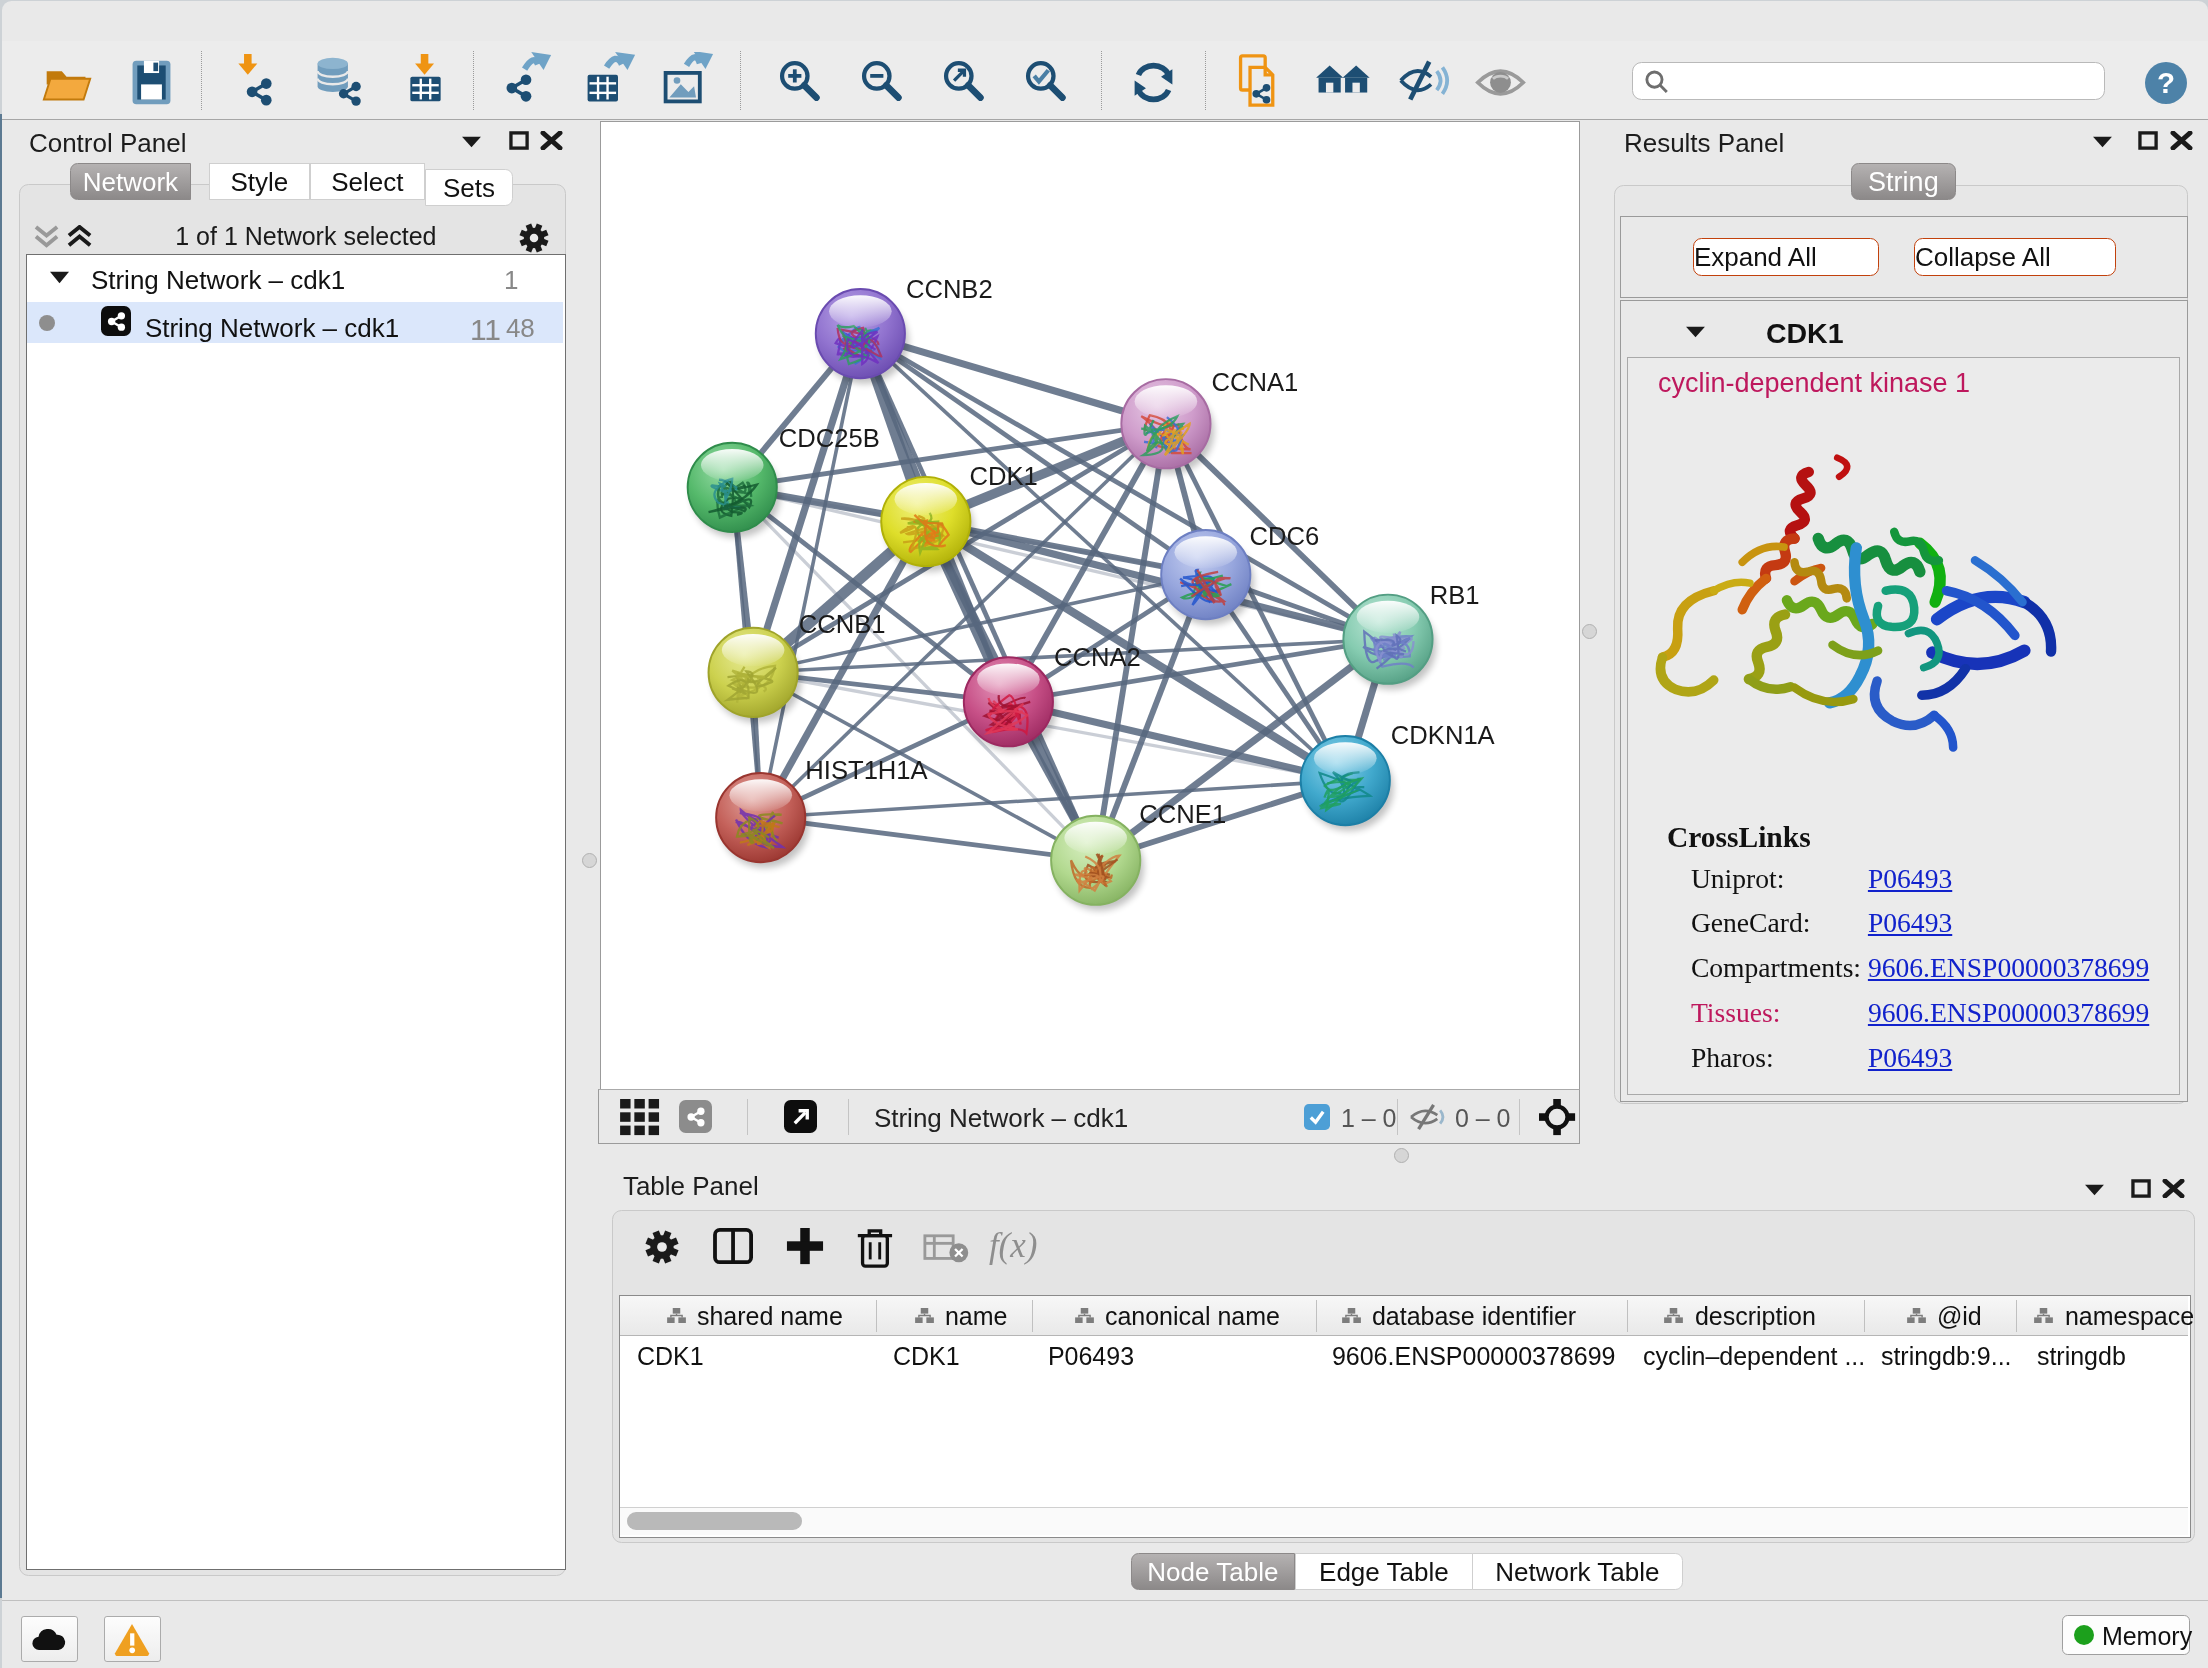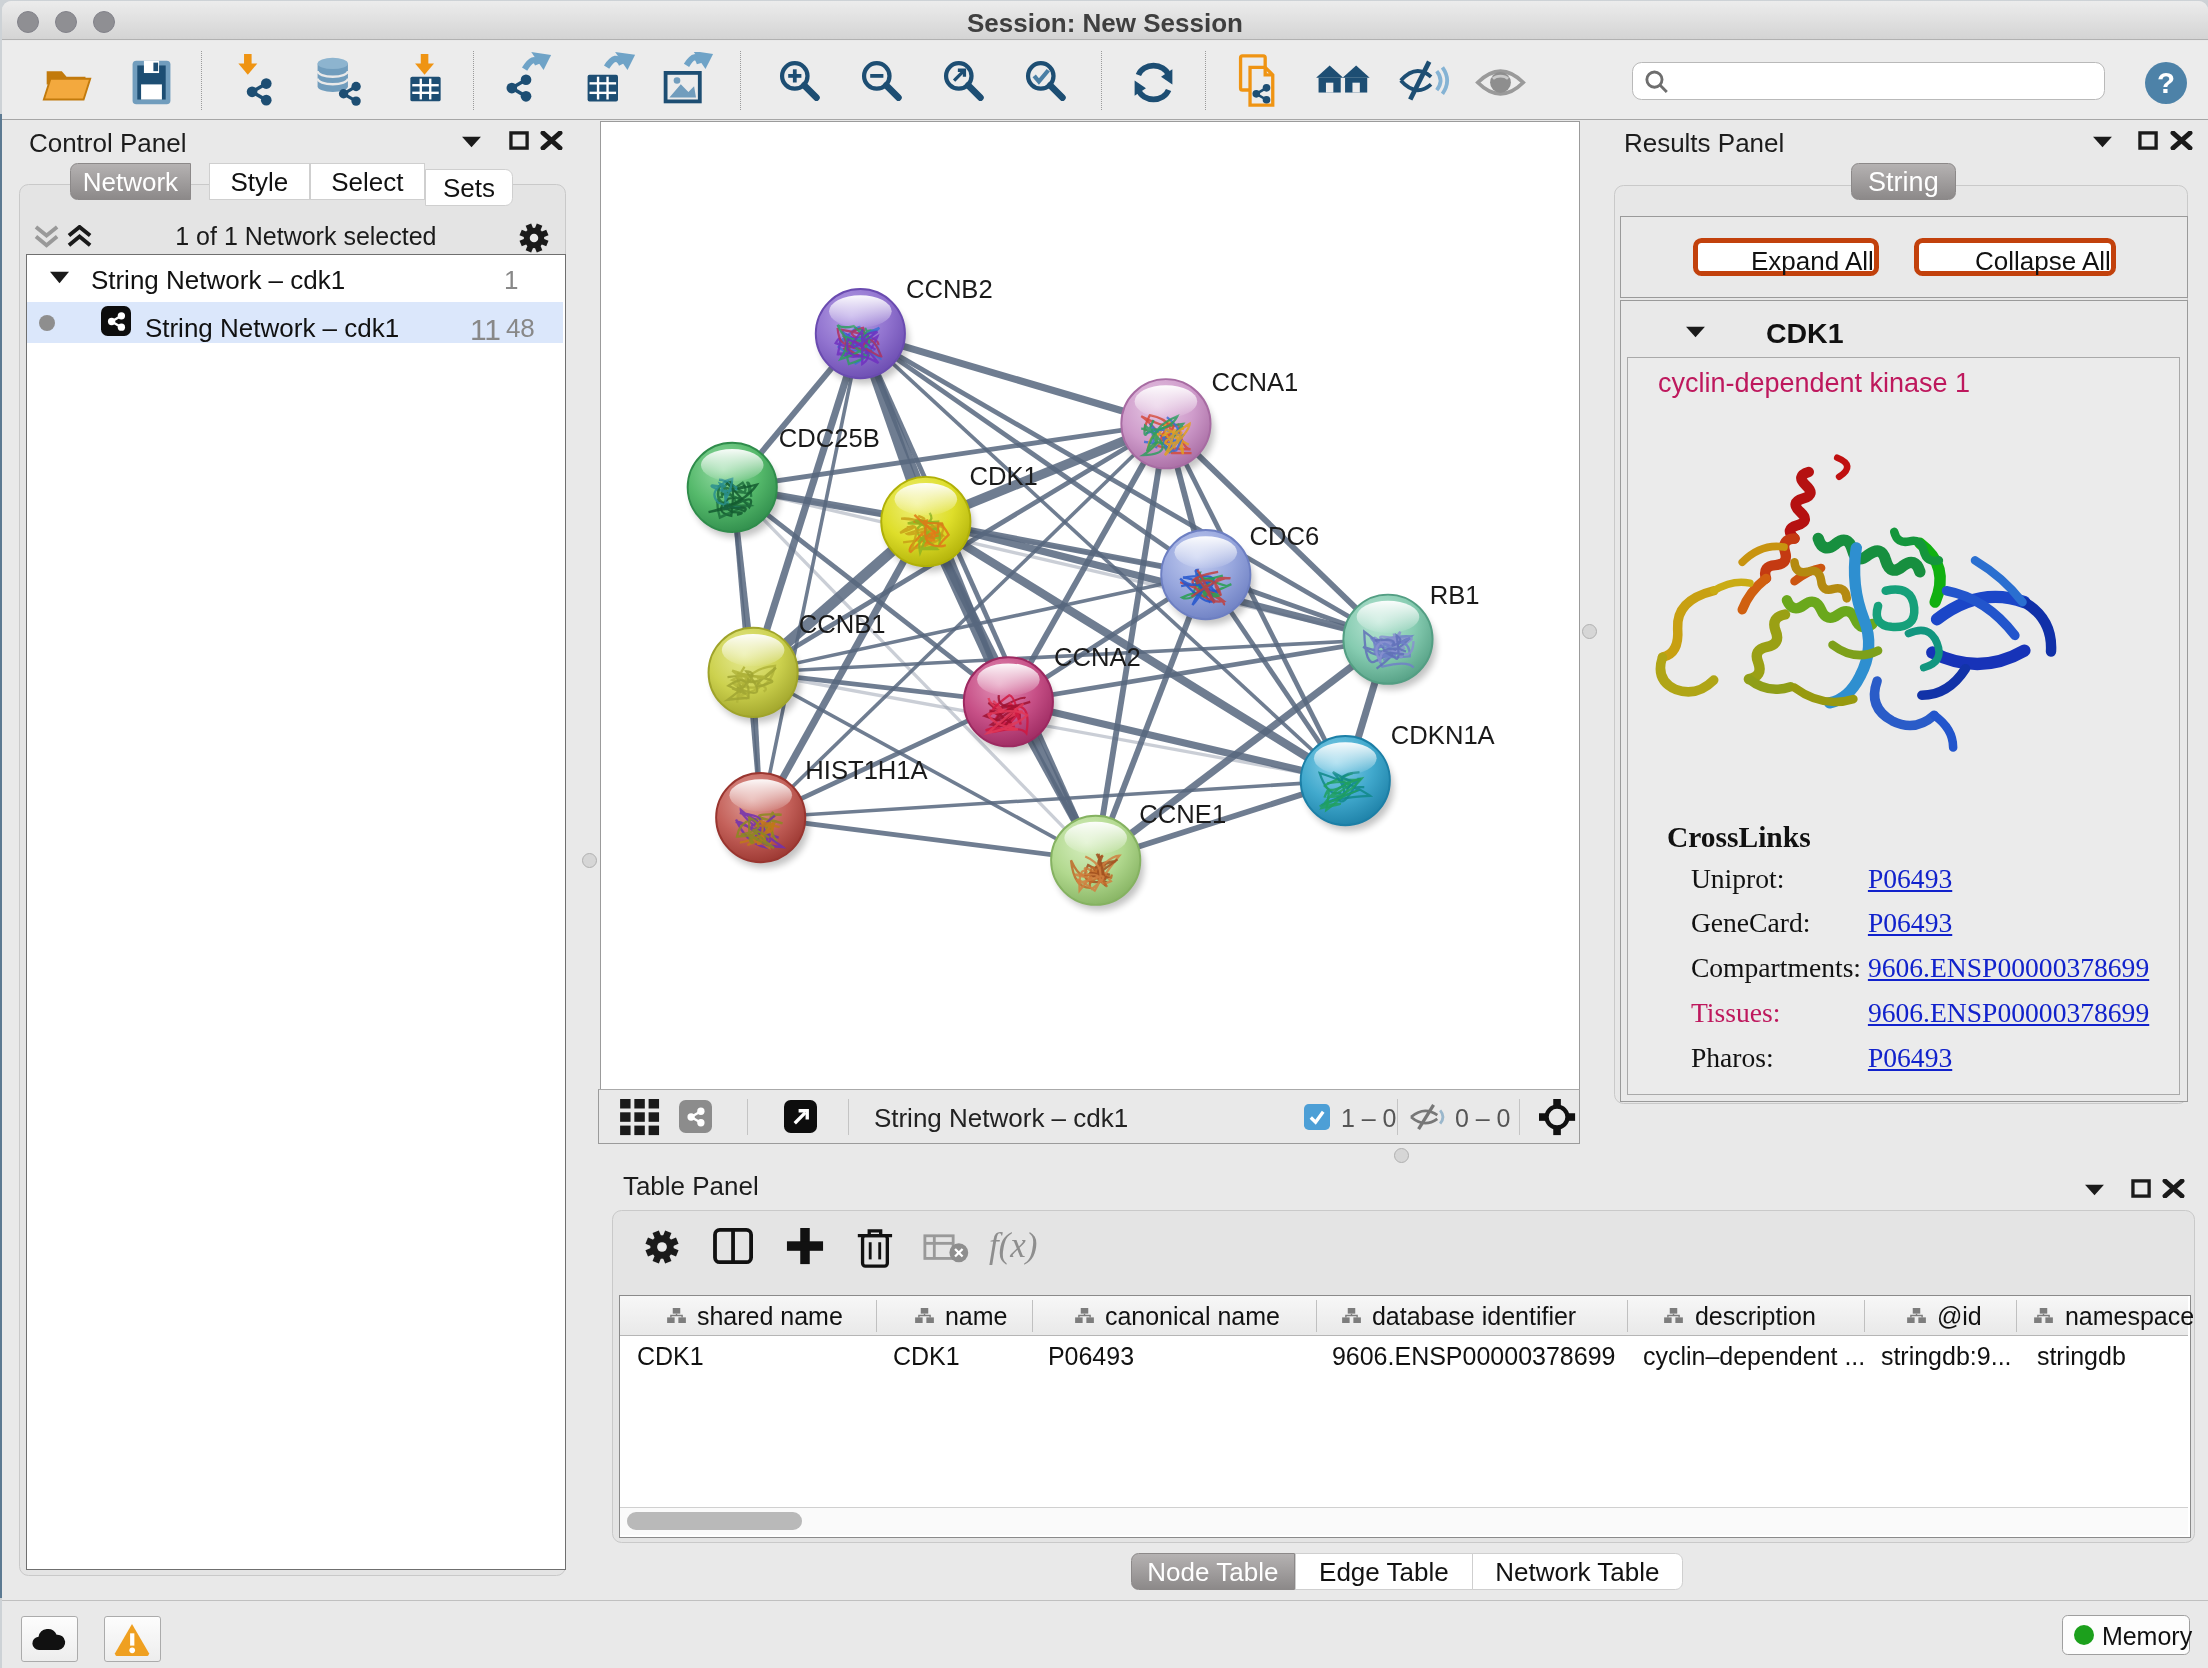--- a/index.html
+++ b/index.html
@@ -5,32 +5,26 @@
 .abs{position:absolute}
 .win{position:absolute;left:1.9px;top:1px;right:0;bottom:0;background:#e9e9e9;border-radius:9.5px 9.5px 0 0;}
 .titlebar{position:absolute;left:0;top:0;right:0;height:39px;background:linear-gradient(#ececec,#d4d4d4);border-bottom:1px solid #b1b1b1;border-radius:9.5px 9.5px 0 0;}
 .tl{position:absolute;top:9.5px;width:22px;height:22px;border-radius:50%;background:#8f8f93;border:1px solid #82828a;}
 .title{position:absolute;top:6.7px;left:0;right:0;text-align:center;font-size:26px;font-weight:bold;color:#3f3f3f;}
 .toolbar{position:absolute;left:0;top:40px;right:0;height:79px;background:#ececec;border-bottom:1px solid #a6a6a6;}
 .tsep{position:absolute;top:9.5px;height:59px;width:0;border-left:1.9px dotted #9a9a9a;}
 .phead{font-size:26px;color:#1c1c1c;}
 .tab{position:absolute;height:37px;line-height:37px;text-align:center;font-size:26px;background:#fff;border:1px solid #cfcfcf;color:#111;}
 .tabsel{background:linear-gradient(#b5b2b2,#8c8989);color:#fff;border:1px solid #8c8989;}
-.btn{position:absolute;background:#fff;border:5px solid #c2410c;border-radius:8.6px;text-align:right;font-size:26px;color:#111;}
+.btn{position:absolute;background:#fff;border:1px solid #c2410c;border-radius:8.6px;text-align:left;font-size:26px;color:#111;}
 .serif{font-family:"Liberation Serif",serif;}
 a.lnk{color:#1122cc;text-decoration:underline;}
 </style></head><body>
 <div class="abs" style="left:0;top:114px;width:1.9px;height:1484px;background:#5c7a92"></div>
 <div class="win">
-<div class="titlebar">
-<div class="tl" style="left:15px"></div>
-<div class="tl" style="left:53px"></div>
-<div class="tl" style="left:91px"></div>
-<div class="title">Session: New Session</div>
-</div>
 <div class="toolbar">
 <div class="tsep" style="left:199px"></div>
 <div class="tsep" style="left:471px"></div>
 <div class="tsep" style="left:738px"></div>
 <div class="tsep" style="left:1099px"></div>
 <div class="tsep" style="left:1203px"></div>
 </div>
 <svg style="position:absolute;left:39px;top:55px" width="53" height="53" viewBox="0 0 56 56">
       <path d="M6,16 h16 l5,6 h20 v8 H6 z" fill="#c27a0c"></path>
       <path d="M3,46 L10,24 h42 L45,46 z" fill="#f3a93e" stroke="#c27a0c" stroke-width="2"></path>

